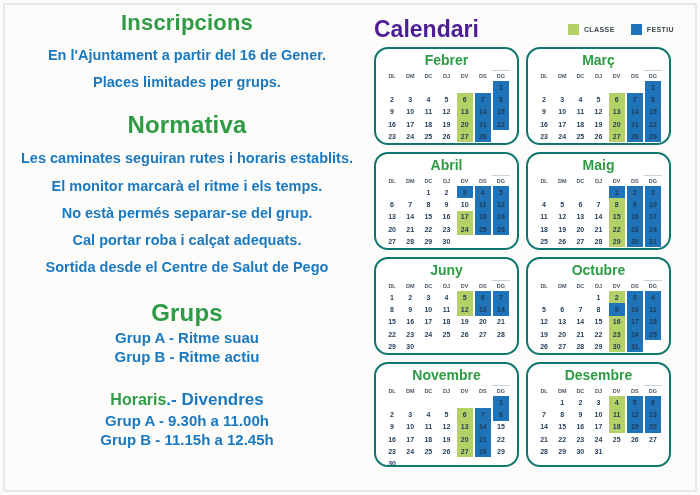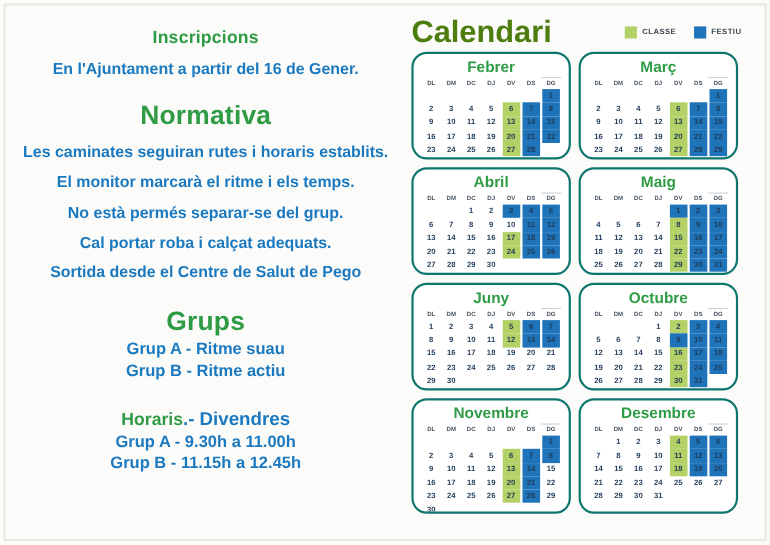--- a/index.html
+++ b/index.html
@@ -17,36 +17,36 @@
     border-radius:2px;
     pointer-events:none;
   }
 
   
   .left-col {
     position:absolute; left:8px; top:0; width:358px;
     text-align:center; color:#1b79c0;
   }
   .heading { color:#2f9b45; letter-spacing:0.2px; }
-  .h1 { font-size:16px; margin-top:26px; margin-bottom:4px; }
+  .h1 { font-size:22px; margin-top:10px; margin-bottom:4px; }
   .h2 { font-size:24px; margin-top:21px; margin-bottom:3px; }
   .h3 { font-size:24px; margin-top:23px; margin-bottom:1px; }
   .h4 { margin-top:25px; margin-bottom:2px; }
   .h4 .hg { color:#2f9b45; font-size:16px; }
   .h4 .hb { color:#1b79c0; font-size:17px;margin-top:24px; }
   .line  { font-size:14.5px; margin:11px 0; line-height:1.12; }
   .line-tight { font-size:15px; margin:2px 0; line-height:1.15; }
 
   
   .right-col { position:absolute; left:374px; top:0; width:300px; }
   .cal-header {
     display:flex; justify-content:space-between; align-items:center;
     margin-top:16px; height:26px;
   }
-  .cal-main-title { color:#4d7c0f; font-size:28px;text-align:right; }
+  .cal-main-title { color:#4c1d95; font-size:23px;text-align:right; }
   .legend { display:flex; align-items:center; gap:16px; }
   .legend-item { display:flex; align-items:center; gap:5px; }
   .swatch { width:11px; height:11px; display:inline-block; }
   .legend-label { font-size:7px; color:#3d4752; letter-spacing:0.4px; }
 
   .cards {
     margin-top:5px;
     display:grid;
     grid-template-columns:145px 145px;
     grid-template-rows:98px 98px 98px 105px;
@@ -83,20 +83,21 @@
 </style>
 </head>
 <body>
 
 <div class="page-frame"></div>
 
 <div class="left-col">
 
   <div class="heading h1">Inscripcions</div>
   <div class="line">En l'Ajuntament a partir del 16 de Gener.</div>
+  <div class="line">Places limitades per grups.</div>
 
   <div class="heading h2">Normativa</div>
   <div class="line">Les caminates seguiran rutes i horaris establits.</div>
   <div class="line">El monitor marcarà el ritme i els temps.</div>
   <div class="line">No està permés separar-se del grup.</div>
   <div class="line">Cal portar roba i calçat adequats.</div>
   <div class="line">Sortida desde el Centre de Salut de Pego</div>
 
   <div class="heading h3">Grups</div>
   <div class="line-tight">Grup A - Ritme suau</div>

